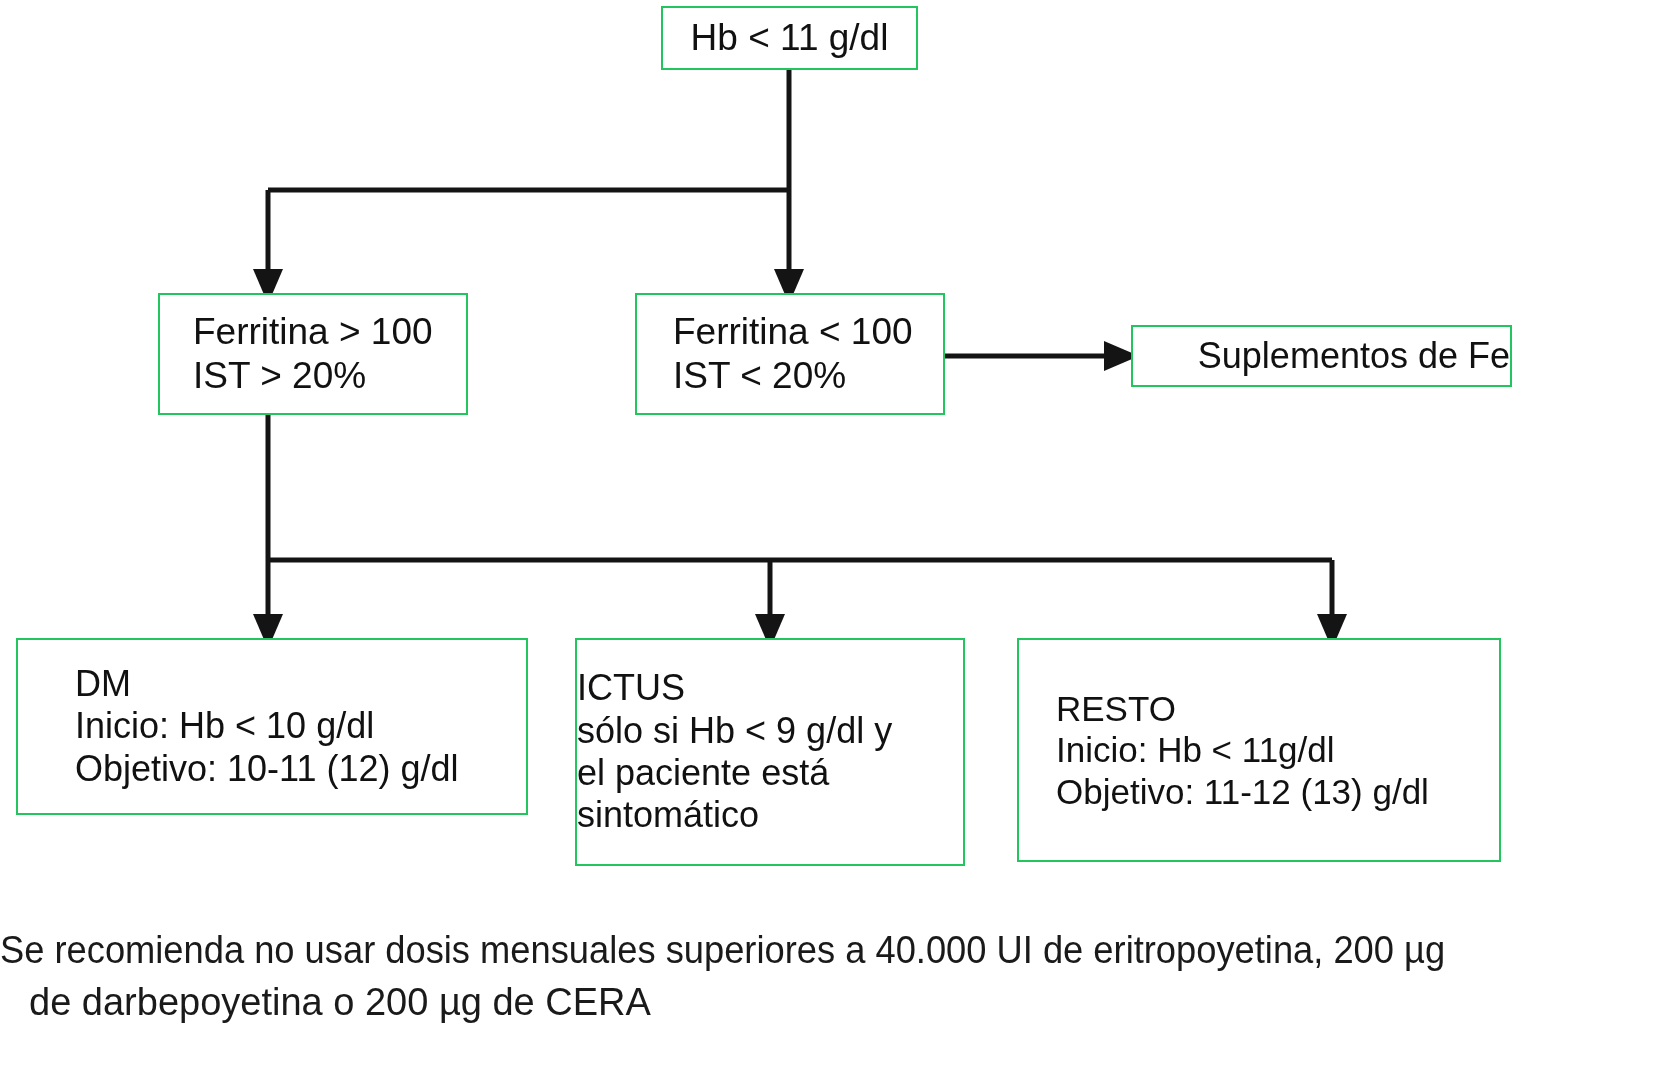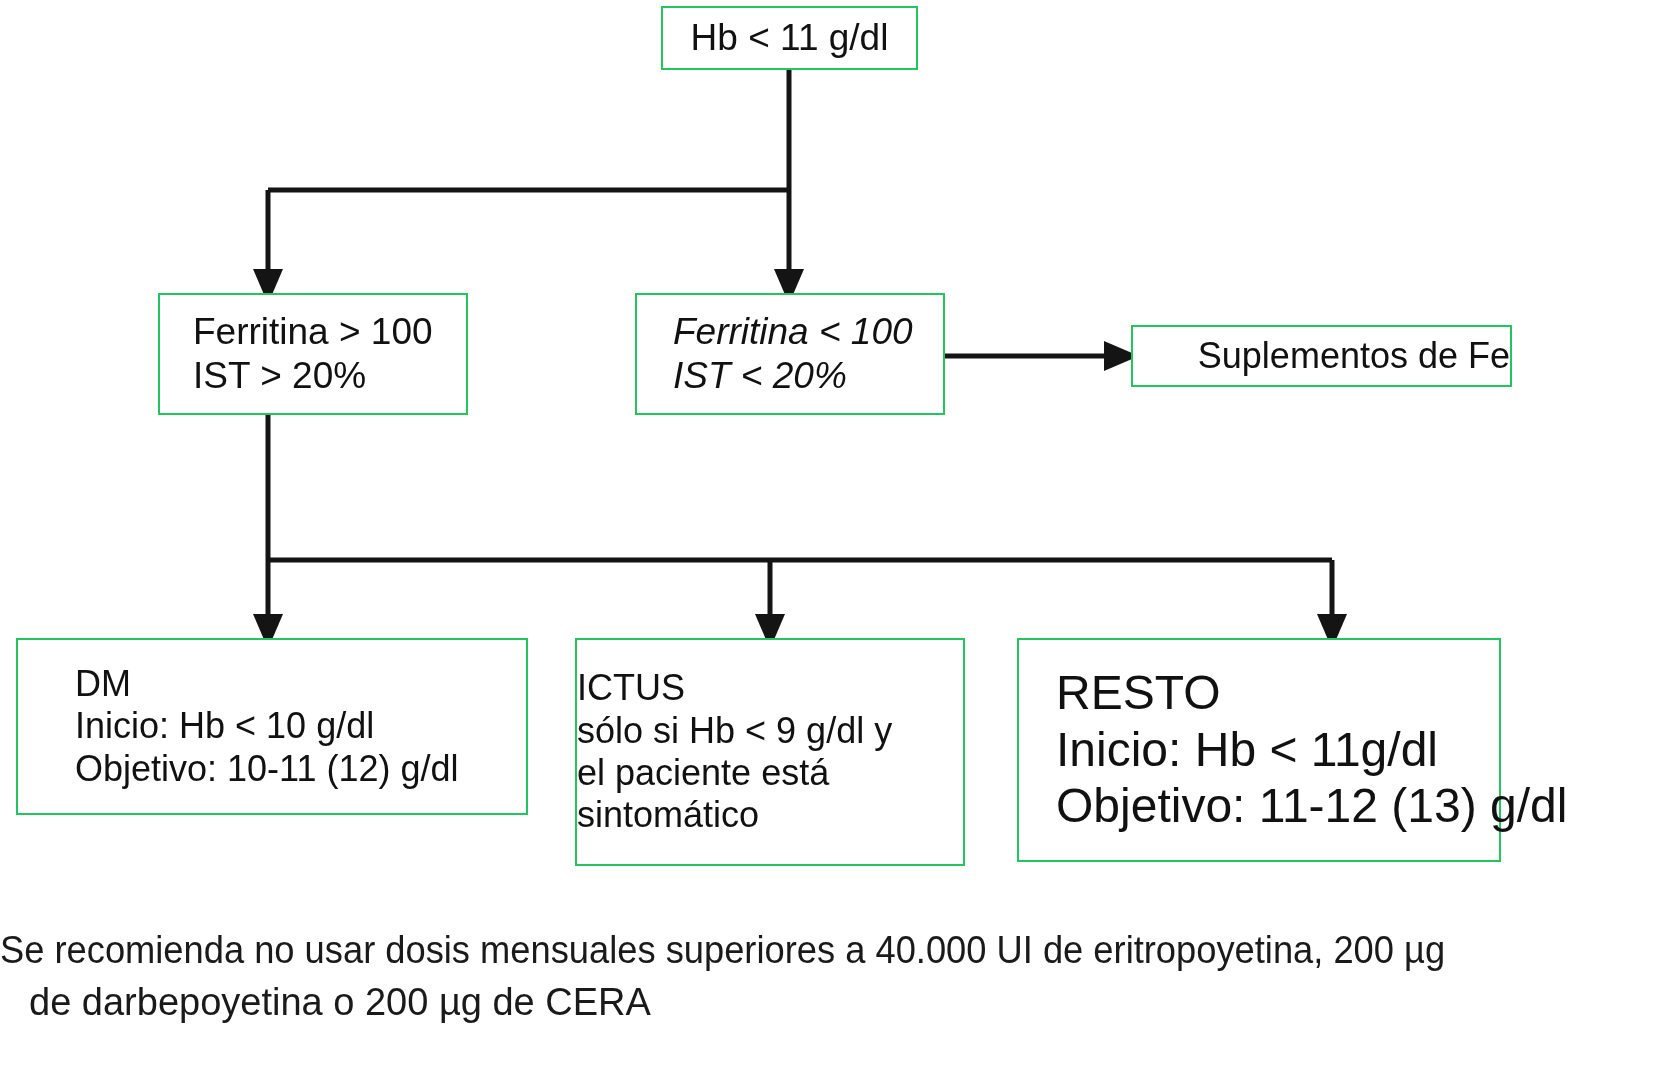--- a/index.html
+++ b/index.html
@@ -54,21 +54,20 @@
     padding-left: 33px;
     align-items: flex-start;
     margin-left: 44px;
   }
   #node-ferritina-alta .line { font-size: 37px; }
 
   #node-ferritina-baja {
     left: 635px; top: 293px; width: 310px; height: 122px;
     padding-left: 36px;
     align-items: flex-start;
-    font-style: italic;
   }
   #node-ferritina-baja .line { font-size: 37px; }
 
   #node-suplementos {
     left: 1131px; top: 325px; width: 381px; height: 62px;
     align-items: flex-end;
   }
   #node-suplementos .line { font-size: 36px; }
 
   #node-dm {
@@ -83,21 +82,21 @@
     align-items: flex-start;
     text-align: center;
   }
   #node-ictus .line { font-size: 36px; }
 
   #node-resto {
     left: 1017px; top: 638px; width: 484px; height: 224px;
     padding-left: 37px;
     align-items: flex-start;
   }
-  #node-resto .line { font-size: 48px; }
+  #node-resto .line { font-size: 35px; }
 
   
   #caption {
     position: absolute;
     left: 0px;
     top: 924px;
     width: 1659px;
     z-index: 2;
   }
   #caption .cap-line {

